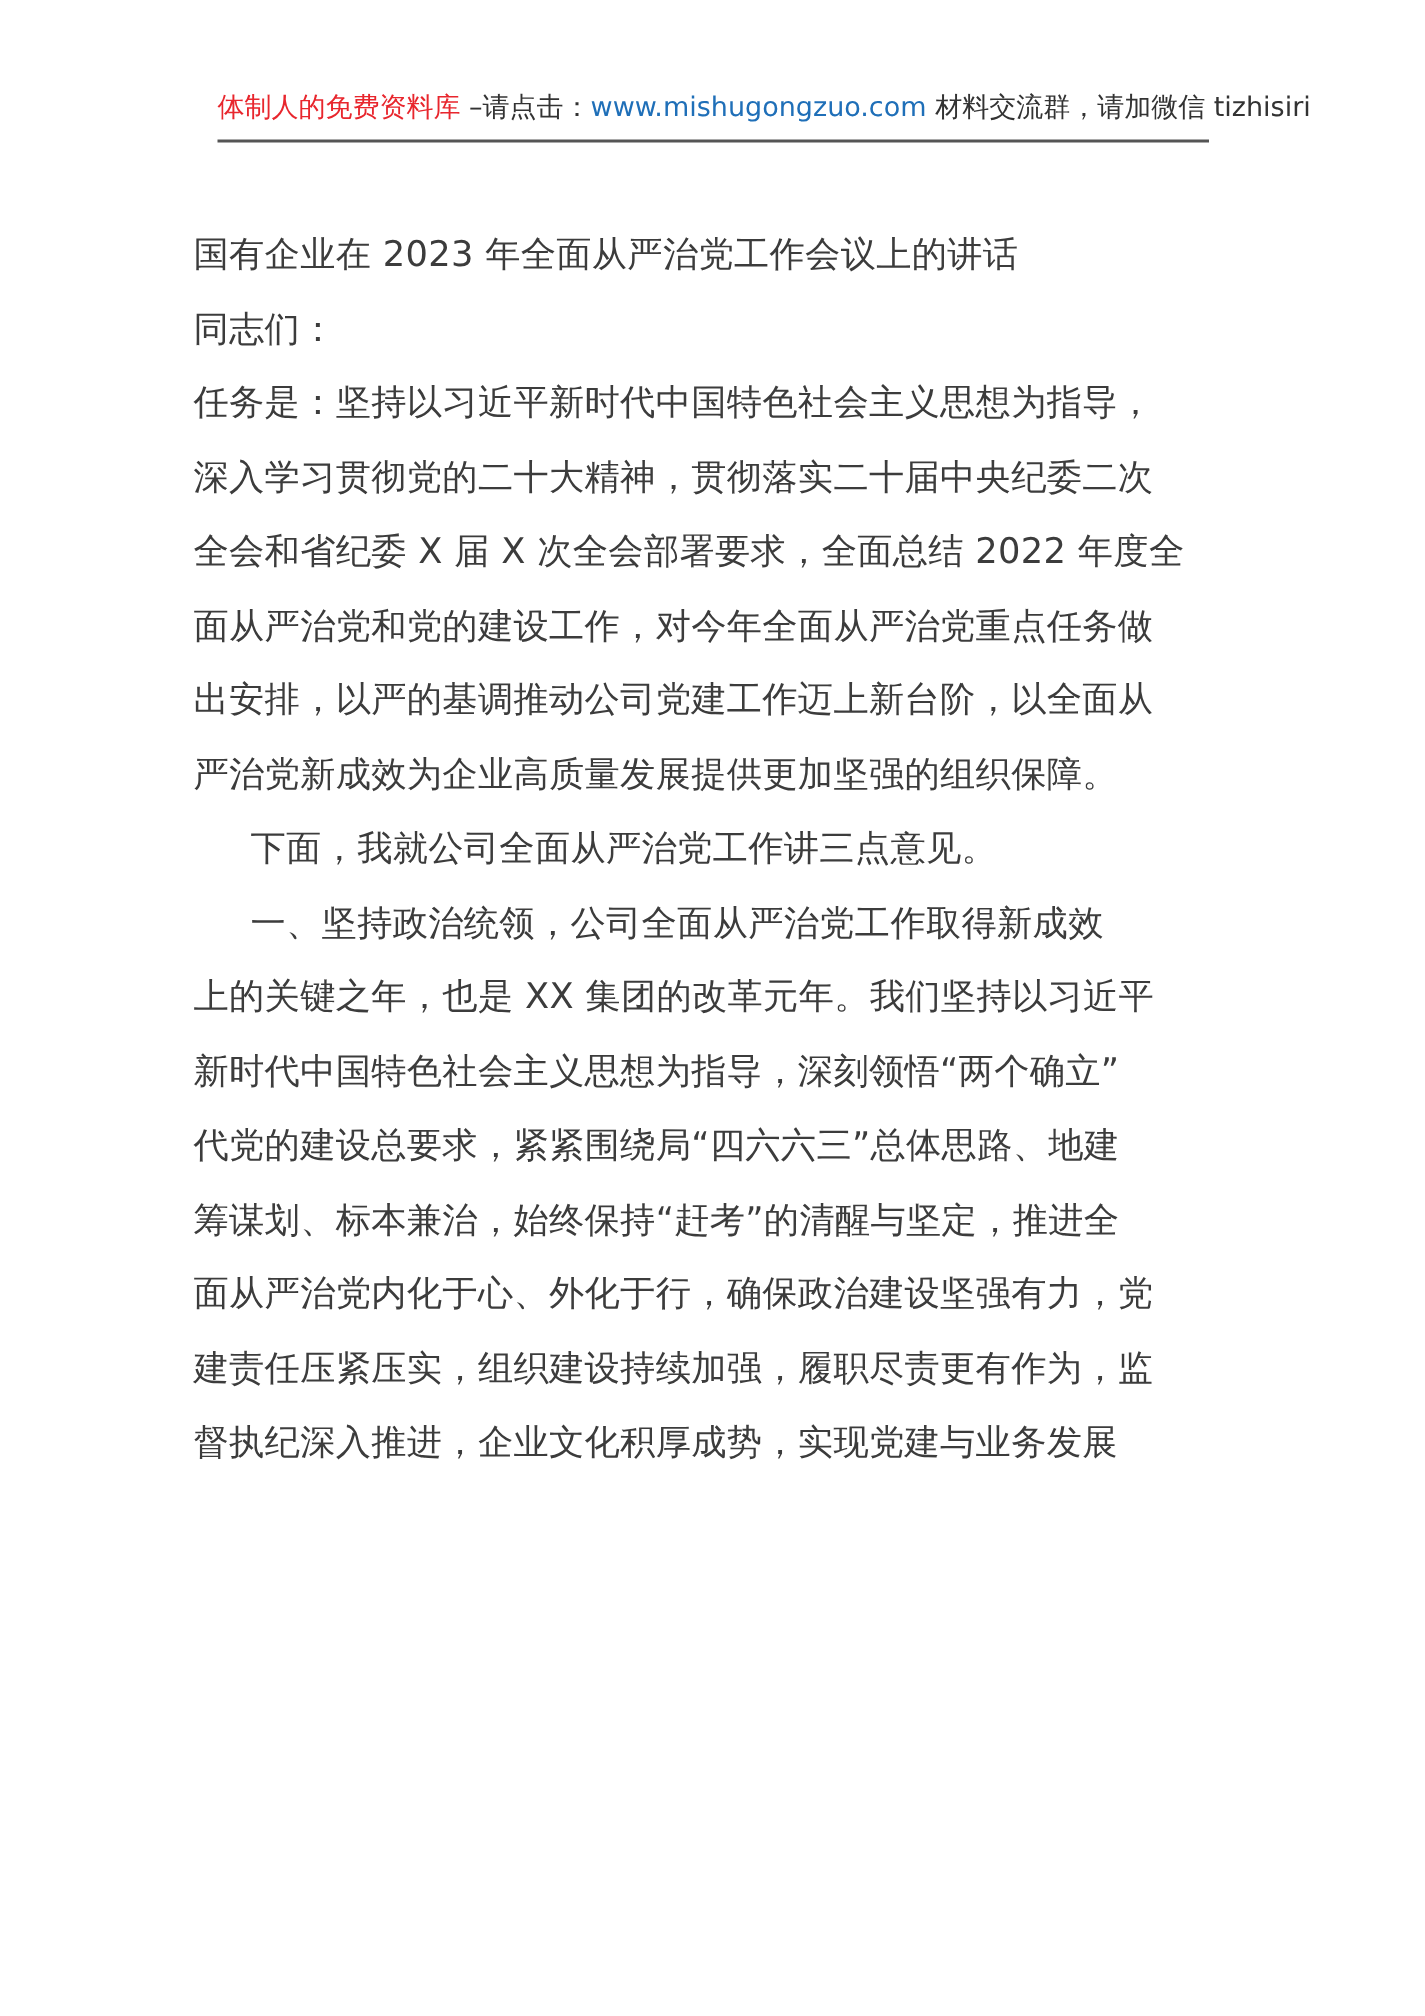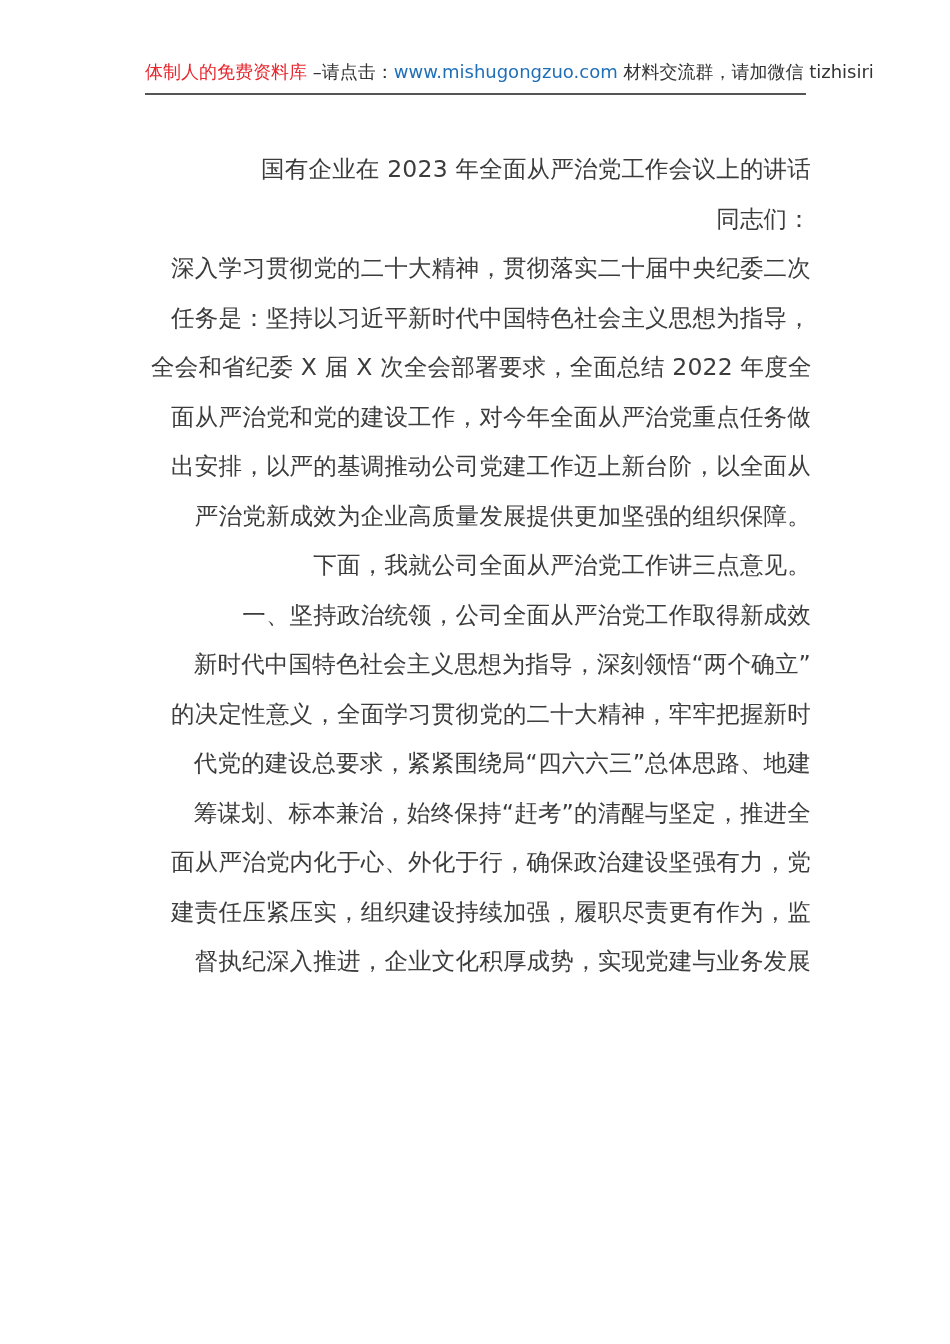--- a/index.html
+++ b/index.html
@@ -5,45 +5,45 @@
   html, body { margin: 0; padding: 0; background: #ffffff; }
   body { width: 950px; height: 1344px; position: relative; overflow: hidden;
          font-family: "DejaVu Sans", "Liberation Sans", sans-serif; color: #3a3a3a; }
   .header { position: absolute; left: 145px; top: 60px; width: 660px; height: 24px;
             font-size: 18px; line-height: 24px; white-space: nowrap; }
   .header .brand { color: #e8262d; }
   .header .sep { color: #333; }
   .header .link { color: #1f6fb8; }
   .header .rest { color: #333; }
   .header-rule { position: absolute; left: 145px; top: 93px; width: 661px; height: 2px; background: #555; }
-  .doc { position: absolute; left: 151px; top: 145px; width: 660px; text-align: right; }
+  .doc { position: absolute; left: 129px; top: 145px; width: 660px; }
   .line { font-size: 23.5px; line-height: 49.5px; height: 49.5px; white-space: nowrap;
           color: #3c3c3c; letter-spacing: 0.2px; }
   .title { margin-bottom: 0; }
   .indent { padding-left: 38px; }
 </style>
 </head>
 <body>
 
 <div class="header">
   <span class="brand">体制人的免费资料库</span><span class="sep"> –请点击：</span><span class="link">www.mishugongzuo.com</span><span class="rest"> 材料交流群，请加微信 tizhisiri</span>
 </div>
 <div class="header-rule"></div>
 
 <div class="doc">
   <div class="line title">国有企业在 2023 年全面从严治党工作会议上的讲话</div>
   <div class="line">同志们：</div>
+  <div class="line">任务是：坚持以习近平新时代中国特色社会主义思想为指导，</div>
   <div class="line">深入学习贯彻党的二十大精神，贯彻落实二十届中央纪委二次</div>
-  <div class="line">任务是：坚持以习近平新时代中国特色社会主义思想为指导，</div>
   <div class="line">全会和省纪委 X 届 X 次全会部署要求，全面总结 2022 年度全</div>
   <div class="line">面从严治党和党的建设工作，对今年全面从严治党重点任务做</div>
   <div class="line">出安排，以严的基调推动公司党建工作迈上新台阶，以全面从</div>
   <div class="line">严治党新成效为企业高质量发展提供更加坚强的组织保障。</div>
   <div class="line indent">下面，我就公司全面从严治党工作讲三点意见。</div>
   <div class="line indent">一、坚持政治统领，公司全面从严治党工作取得新成效</div>
+  <div class="line">上的关键之年，也是 XX 集团的改革元年。我们坚持以习近平</div>
   <div class="line">新时代中国特色社会主义思想为指导，深刻领悟“两个确立”</div>
-  <div class="line">的决定性意义，全面学习贯彻党的二十大精神，牢牢把握新时</div>
   <div class="line">代党的建设总要求，紧紧围绕局“四六六三”总体思路、地建</div>
   <div class="line">筹谋划、标本兼治，始终保持“赶考”的清醒与坚定，推进全</div>
   <div class="line">面从严治党内化于心、外化于行，确保政治建设坚强有力，党</div>
   <div class="line">建责任压紧压实，组织建设持续加强，履职尽责更有作为，监</div>
   <div class="line">督执纪深入推进，企业文化积厚成势，实现党建与业务发展</div>
 </div>
 
 </body></html>

